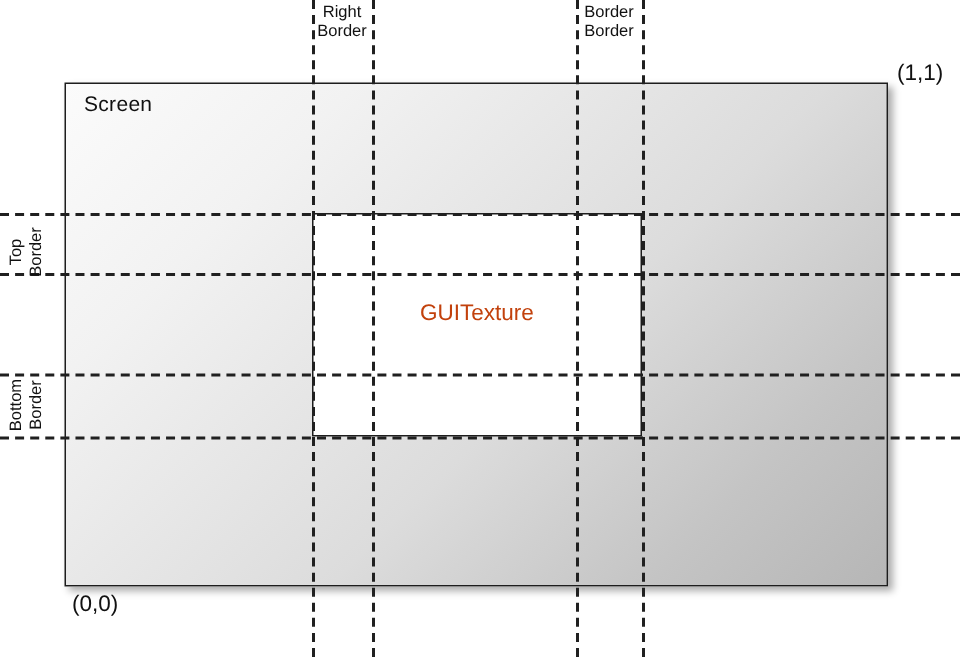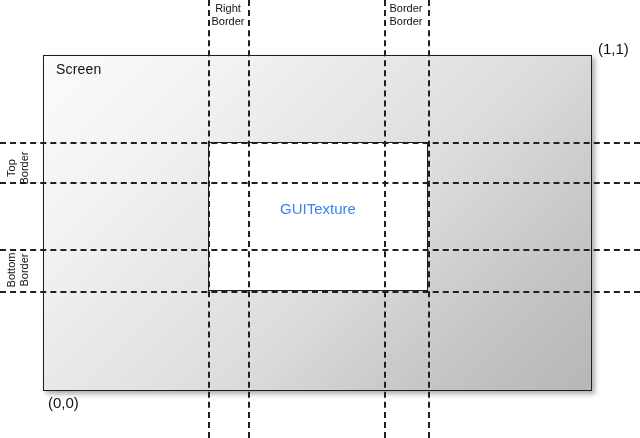--- a/index.html
+++ b/index.html
@@ -53,21 +53,21 @@
     border: 1.6px solid #1d1d1d;
     background: #ffffff;
   }
   .gui-label {
     position: absolute;
     left: 208px;
     top: 200px;
     width: 220px;
     text-align: center;
     font-size: 15px;
-    color: #3b82f6;
+    color: #c2410c;
     white-space: nowrap;
   }
 
   
   .vline {
     position: absolute;
     top: 0;
     width: 0;
     height: 438px;
     border-left: 2.4px dashed #202020;

